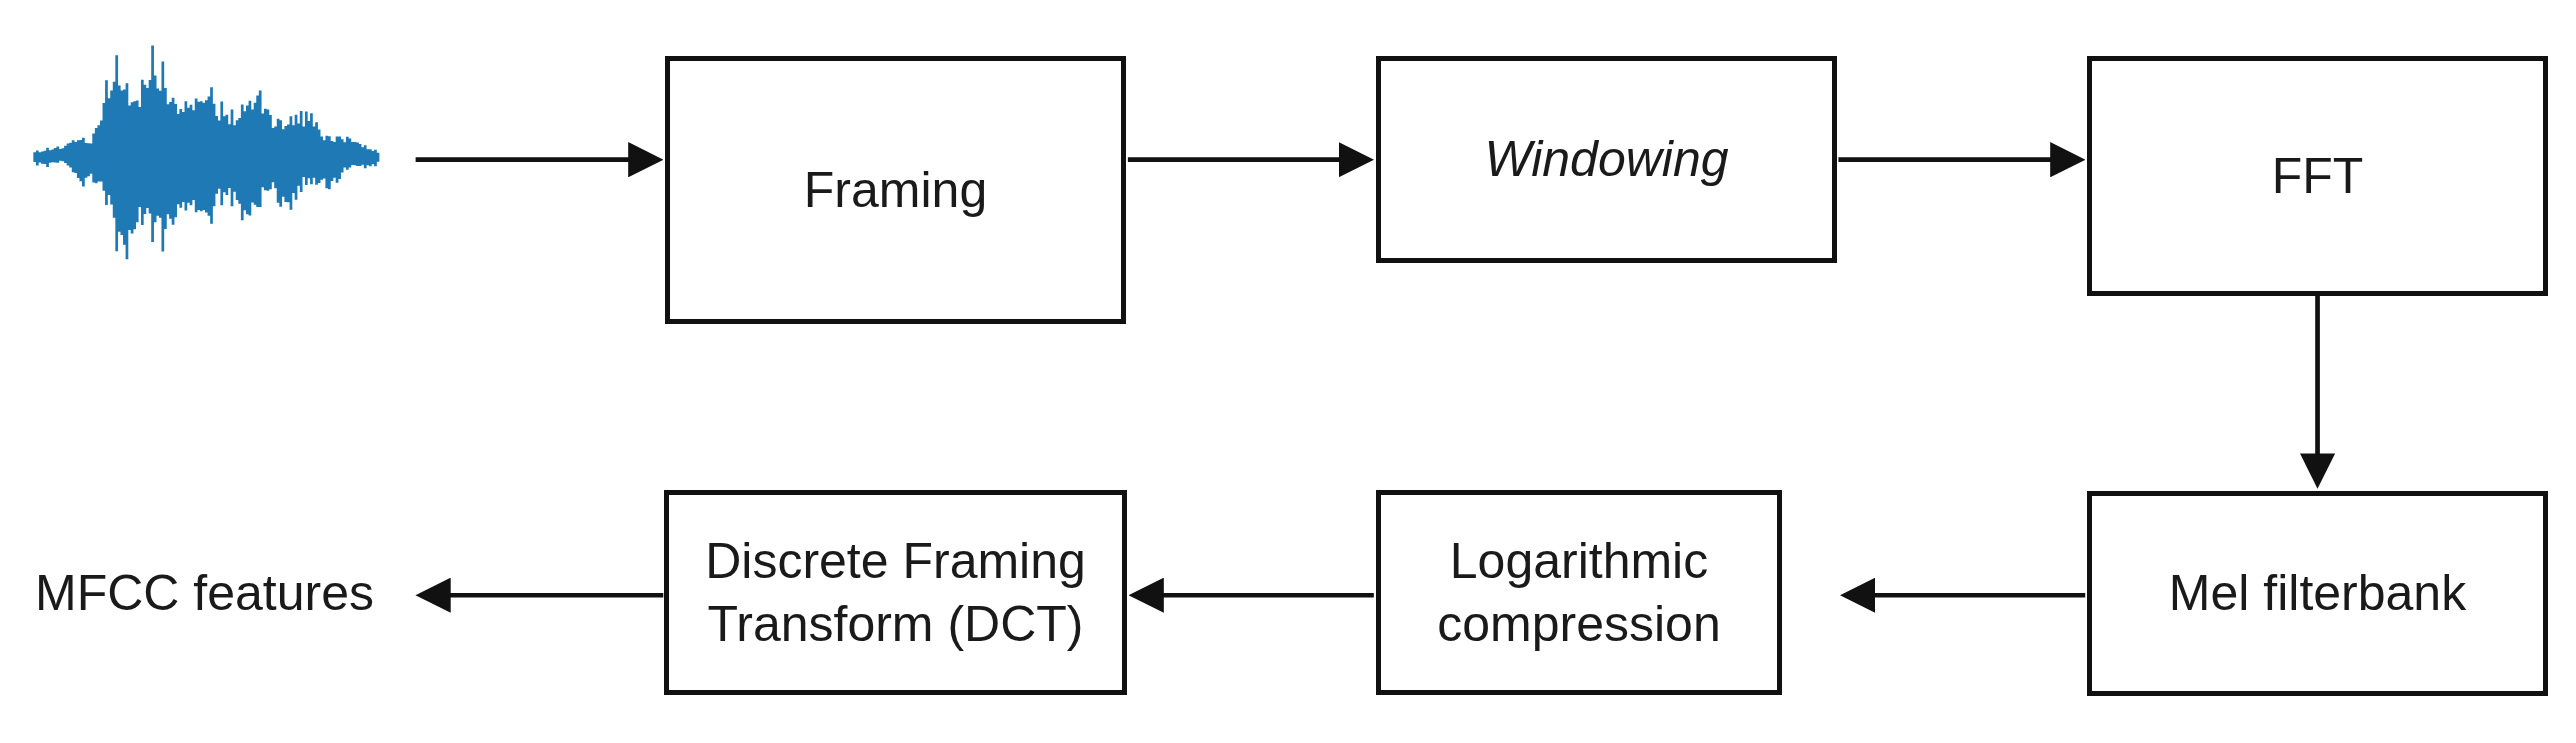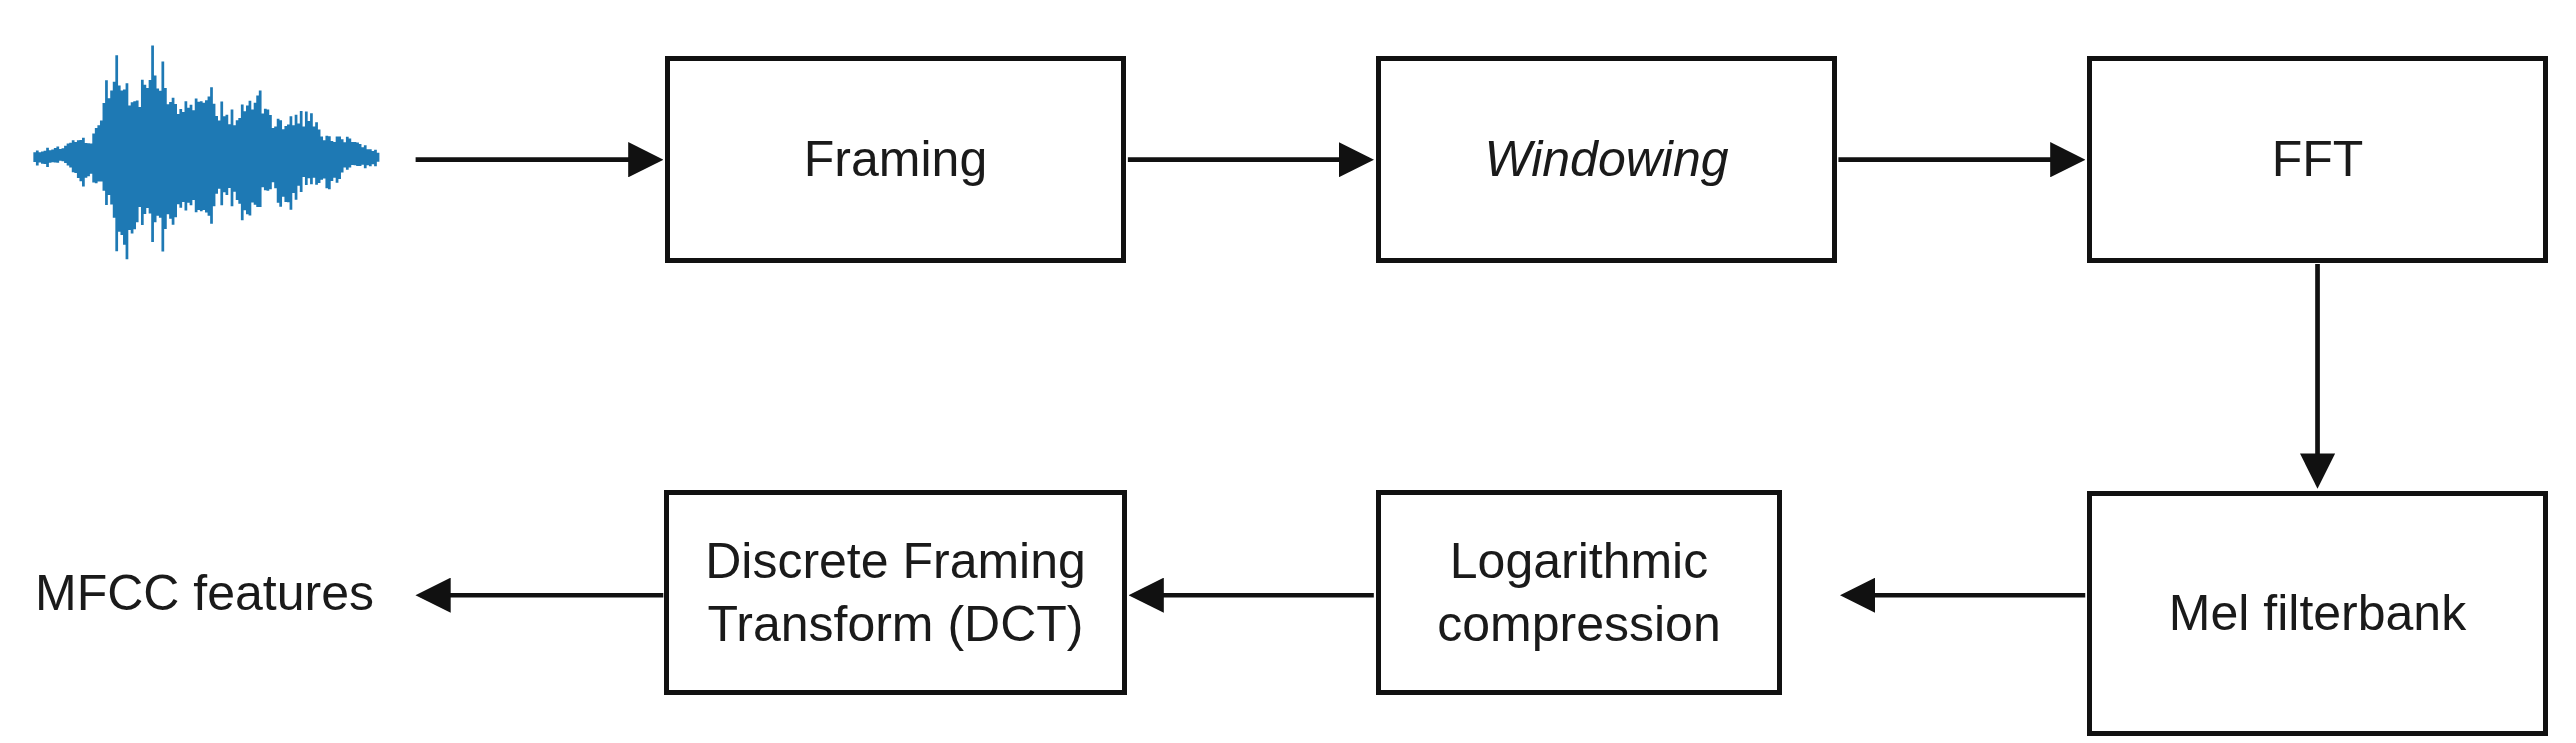--- a/index.html
+++ b/index.html
@@ -48,24 +48,24 @@
     background: #ffffff;
     display: flex;
     align-items: center;
     justify-content: center;
     text-align: center;
     font-size: 50px;
     line-height: 1.25;
     color: var(--text);
     padding: 0 19px;
   }
-  .box-framing   { left: 665px;  top: 56px;  width: 461px; height: 207px; }
+  .box-framing   { left: 665px;  top: 56px;  width: 461px; height: 268px; }
   .box-windowing { left: 1376px; top: 56px;  width: 461px; height: 207px; font-style: italic; }
-  .box-fft       { left: 2087px; top: 56px;  width: 461px; height: 207px; }
-  .box-mel       { left: 2087px; top: 491px; width: 461px; height: 245px; }
+  .box-fft       { left: 2087px; top: 56px;  width: 461px; height: 240px; }
+  .box-mel       { left: 2087px; top: 491px; width: 461px; height: 205px; }
   .box-log       { left: 1376px; top: 490px; width: 406px; height: 205px; }
   .box-dct       { left: 664px;  top: 490px; width: 463px; height: 205px; }
   .out-label {
     position: absolute;
     left: 22px;
     top: 490px;
     width: 367px;
     height: 205px;
     display: flex;
     align-items: center;

